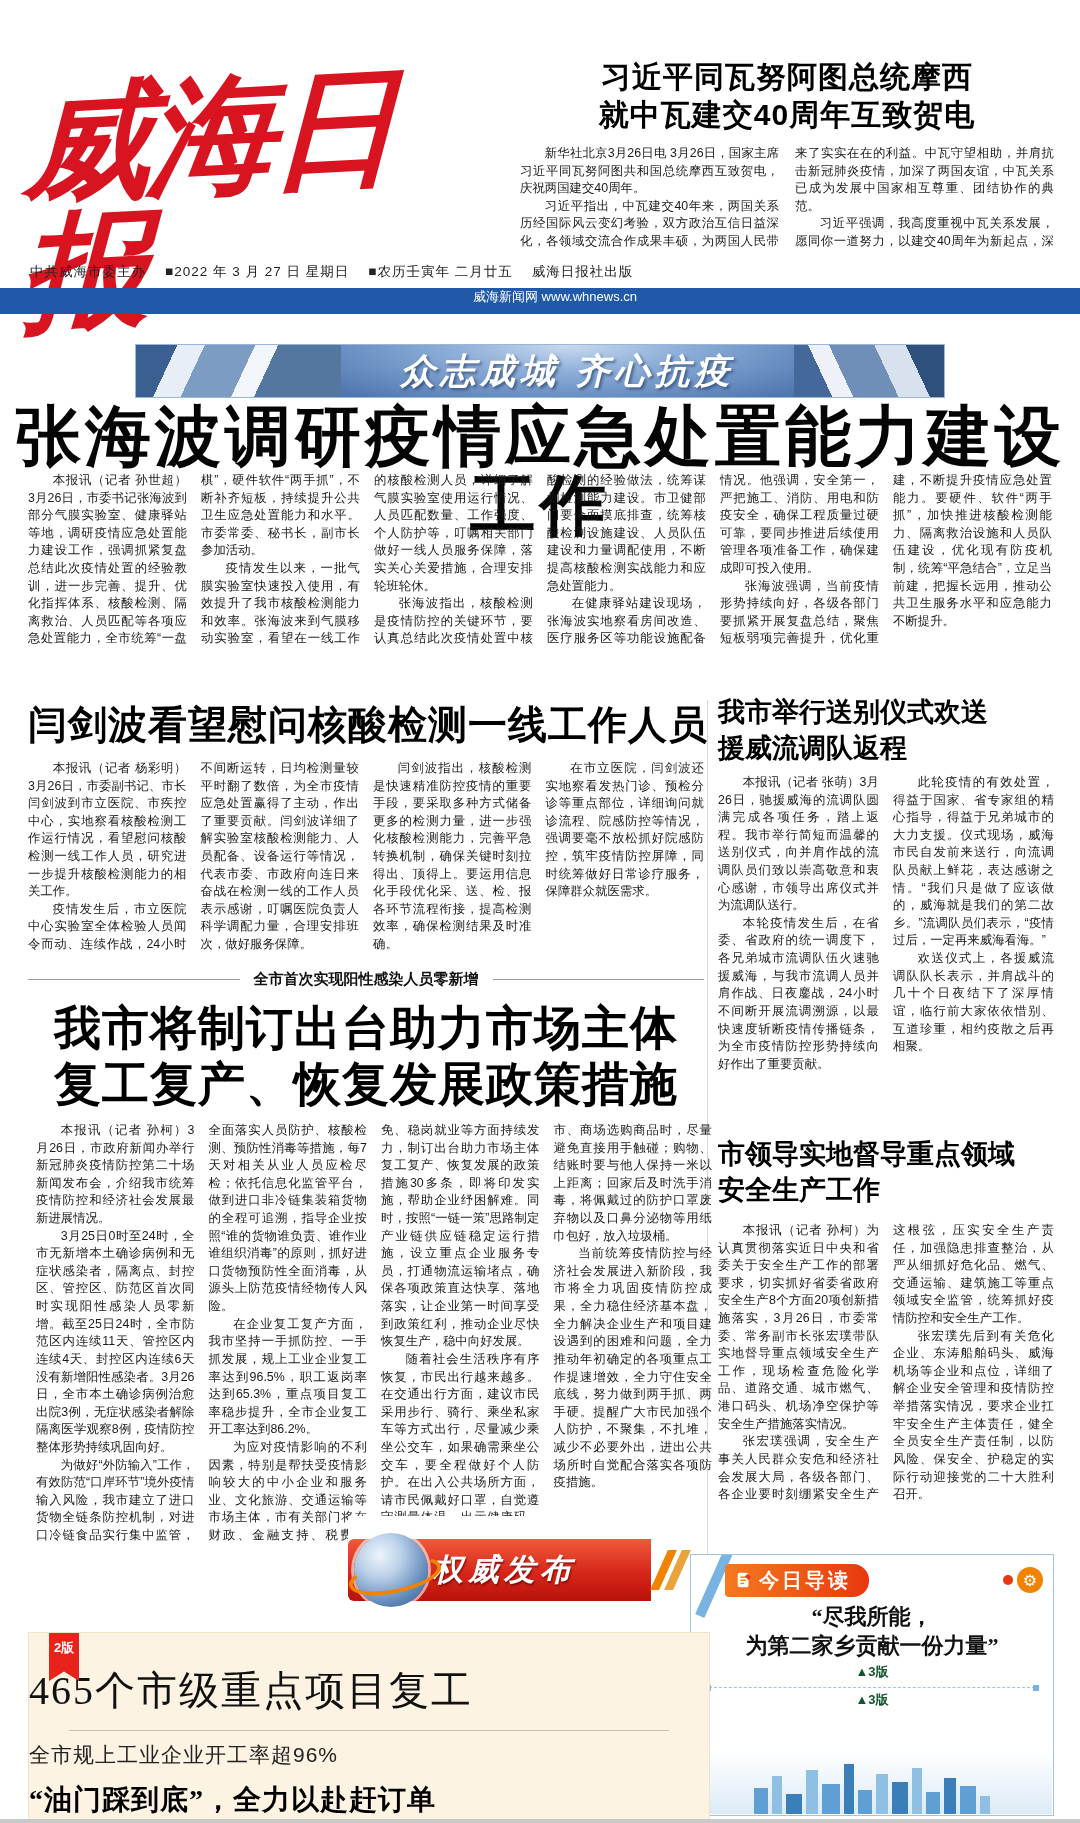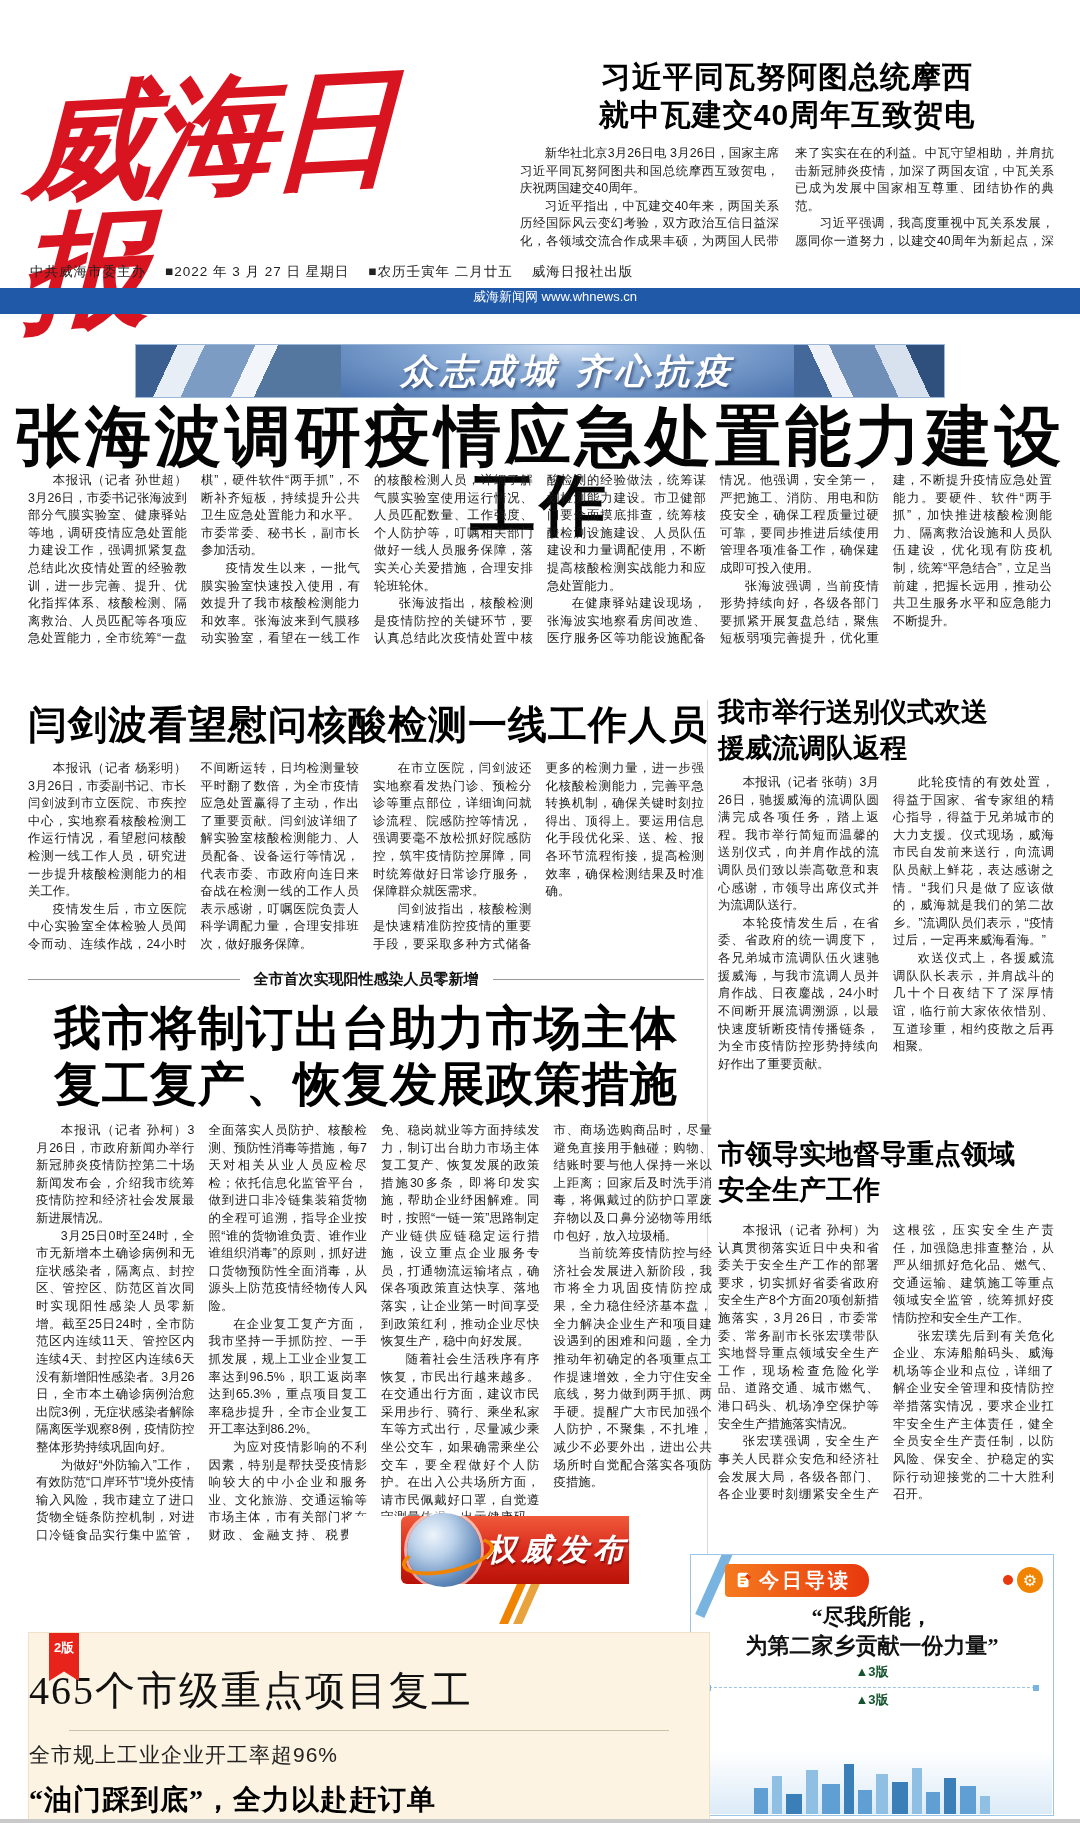--- a/index.html
+++ b/index.html
@@ -57,21 +57,21 @@
   
   .kicker{position:absolute;left:28px;top:970px;width:676px;display:flex;align-items:center;
         justify-content:center;gap:14px;font-size:15px;font-weight:bold;color:#111;}
   .kicker:before,.kicker:after{content:"";flex:1;height:1px;background:#999;}
   .recovery-headline{position:absolute;left:28px;top:1000px;width:676px;text-align:center;
         font-size:47px;line-height:1.2;letter-spacing:1px;}
   .recovery-body{position:absolute;left:36px;top:1122px;width:676px;height:505px;overflow:hidden;
         column-count:4;column-gap:14px;}
   
   .authority{position:absolute;left:348px;top:1516px;width:334px;height:108px;background:#fff;
-        display:flex;align-items:center;flex-direction:column;}
+        display:flex;align-items:center;}
   .auth-red{position:relative;height:62px;flex:1;display:flex;align-items:center;
         background:linear-gradient(180deg,#f05a3a 0%,#d7261a 55%,#b81208 100%);
         border-radius:6px 0 0 6px;}
   .globe{width:74px;height:74px;margin-left:6px;margin-right:4px;flex:0 0 auto;border-radius:50%;
         background:radial-gradient(circle at 35% 30%,#eef4fb 0%,#bcd2ea 30%,#5d86b8 70%,#2f5a8f 100%);
         position:relative;box-shadow:0 0 0 3px rgba(255,255,255,.6);}
   .globe:after{content:"";position:absolute;left:-6px;top:26px;width:86px;height:26px;
         border:4px solid #f08300;border-radius:50%;border-top-color:transparent;
         transform:rotate(-12deg);}
   .auth-label{color:#fff;font-size:31px;font-weight:900;font-style:italic;letter-spacing:5px;
@@ -171,22 +171,22 @@
       <p>在健康驿站建设现场，张海波实地察看房间改造、医疗服务区等功能设施配备情况。他强调，安全第一，严把施工、消防、用电和防疫安全，确保工程质量过硬可靠，要同步推进后续使用管理各项准备工作，确保建成即可投入使用。</p>
       <p>张海波强调，当前疫情形势持续向好，各级各部门要抓紧开展复盘总结，聚焦短板弱项完善提升，优化重建，不断提升疫情应急处置能力。要硬件、软件“两手抓”，加快推进核酸检测能力、隔离救治设施和人员队伍建设，优化现有防疫机制，统筹“平急结合”，立足当前建，把握长远用，推动公共卫生服务水平和应急能力不断提升。</p>
     </div>
 
   <div class="vrule"></div>
 
   <div class="second-headline h-serif">闫剑波看望慰问核酸检测一线工作人员</div>
   <div class="second-body bodytext">
       <p>本报讯（记者 杨彩明）3月26日，市委副书记、市长闫剑波到市立医院、市疾控中心，实地察看核酸检测工作运行情况，看望慰问核酸检测一线工作人员，研究进一步提升核酸检测能力的相关工作。</p>
       <p>疫情发生后，市立医院中心实验室全体检验人员闻令而动、连续作战，24小时不间断运转，日均检测量较平时翻了数倍，为全市疫情应急处置赢得了主动，作出了重要贡献。闫剑波详细了解实验室核酸检测能力、人员配备、设备运行等情况，代表市委、市政府向连日来奋战在检测一线的工作人员表示感谢，叮嘱医院负责人科学调配力量，合理安排班次，做好服务保障。</p>
+      <p>闫剑波指出，核酸检测是快速精准防控疫情的重要手段，要采取多种方式储备更多的检测力量，进一步强化核酸检测能力，完善平急转换机制，确保关键时刻拉得出、顶得上。要运用信息化手段优化采、送、检、报各环节流程衔接，提高检测效率，确保检测结果及时准确。</p>
       <p>在市立医院，闫剑波还实地察看发热门诊、预检分诊等重点部位，详细询问就诊流程、院感防控等情况，强调要毫不放松抓好院感防控，筑牢疫情防控屏障，同时统筹做好日常诊疗服务，保障群众就医需求。</p>
-      <p>闫剑波指出，核酸检测是快速精准防控疫情的重要手段，要采取多种方式储备更多的检测力量，进一步强化核酸检测能力，完善平急转换机制，确保关键时刻拉得出、顶得上。要运用信息化手段优化采、送、检、报各环节流程衔接，提高检测效率，确保检测结果及时准确。</p>
     </div>
 
   <div class="sendoff-headline">
     <span>我市举行送别仪式欢送</span><br>
     <span>援威流调队返程</span>
   </div>
   <div class="sendoff-body bodytext">
       <p>本报讯（记者 张萌）3月26日，驰援威海的流调队圆满完成各项任务，踏上返程。我市举行简短而温馨的送别仪式，向并肩作战的流调队员们致以崇高敬意和衷心感谢，市领导出席仪式并为流调队送行。</p>
       <p>本轮疫情发生后，在省委、省政府的统一调度下，各兄弟城市流调队伍火速驰援威海，与我市流调人员并肩作战、日夜鏖战，24小时不间断开展流调溯源，以最快速度斩断疫情传播链条，为全市疫情防控形势持续向好作出了重要贡献。</p>
       <p>此轮疫情的有效处置，得益于国家、省专家组的精心指导，得益于兄弟城市的大力支援。仪式现场，威海市民自发前来送行，向流调队员献上鲜花，表达感谢之情。“我们只是做了应该做的，威海就是我们的第二故乡。”流调队员们表示，“疫情过后，一定再来威海看海。”</p>

